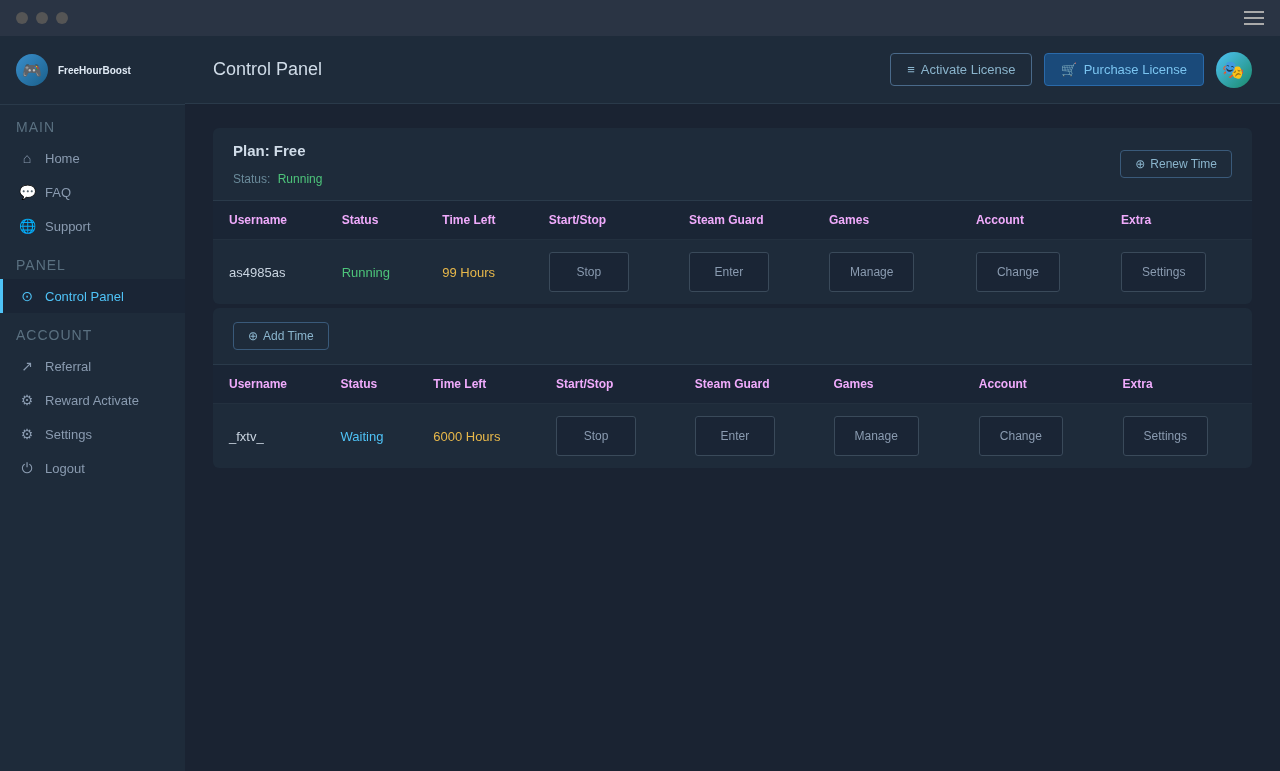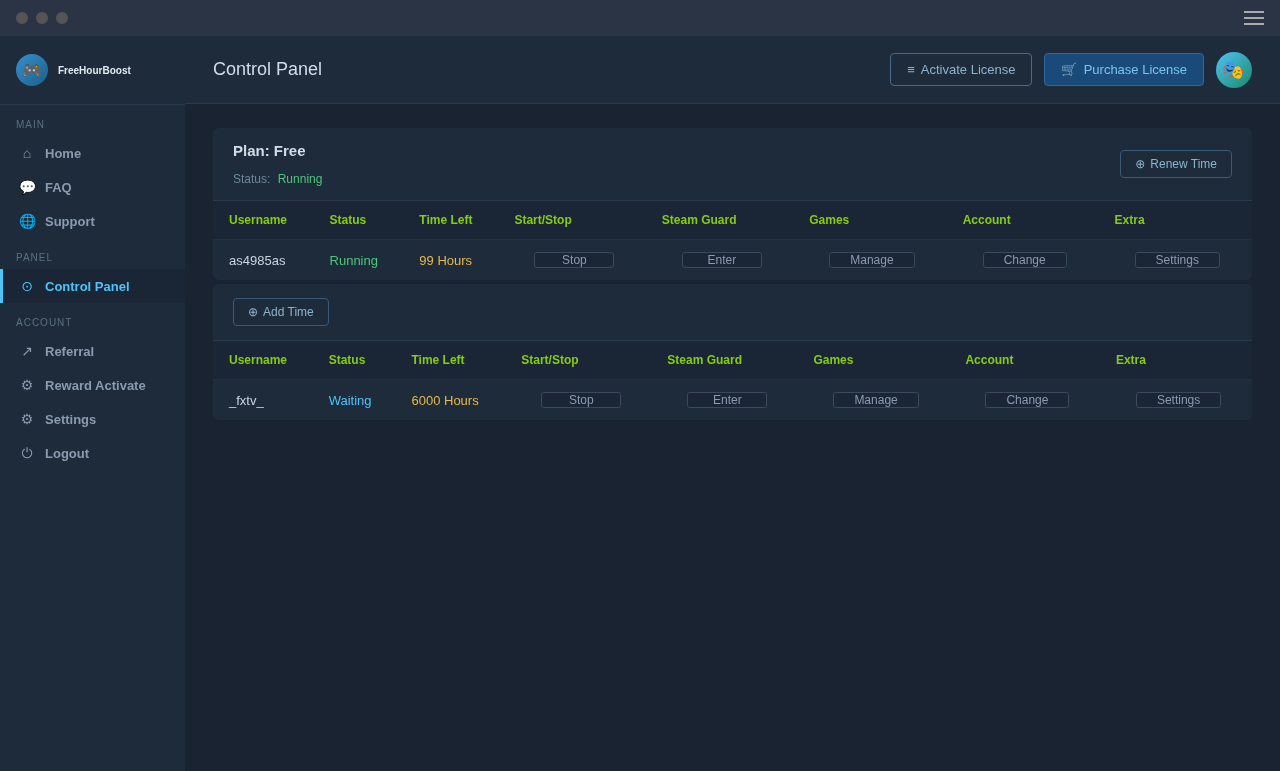--- a/index.html
+++ b/index.html
@@ -62,21 +62,21 @@
       display: flex; align-items: center; justify-content: center;
       font-size: 16px; color: white;
     }
     .brand-name {
       font-size: 10px;
       font-weight: 600;
       color: #e0eaf5;
     }
 
     .sidebar-section-label {
-      font-size: 10px;
+      font-size: 14px;
       text-transform: uppercase;
       letter-spacing: 1px;
       color: #5a7080;
       padding: 14px 16px 6px;
     }
 
     .sidebar-item {
       display: flex;
       align-items: center;
       gap: 10px;
@@ -85,21 +85,21 @@
       color: #8a9bb0;
       border-left: 3px solid transparent;
       transition: background 0.15s;
     }
     .sidebar-item.active {
       background: #1a2535;
       color: #4fc3f7;
       border-left: 3px solid #4fc3f7;
     }
     .sidebar-item .icon { font-size: 14px; width: 16px; text-align: center; }
-    .sidebar-item-label { font-size: 13px; font-weight: bold; }
+    .sidebar-item-label { font-size: 13px; }
 
     
     .main {
       flex: 1;
       display: flex;
       flex-direction: column;
       background: #1a2332;
       overflow: hidden;
     }
 
@@ -206,45 +206,44 @@
       border-collapse: collapse;
     }
     .plan-table thead tr {
       background: #1a2535;
     }
     .plan-table th {
       padding: 12px 16px;
       text-align: left;
       font-size: 12px;
       font-weight: 600;
-      color: #84cc16;
+      color: #f0abfc;
       text-transform: none;
       letter-spacing: 0;
     }
     .plan-table td {
       padding: 12px 16px;
       border-top: 1px solid #23303f;
       vertical-align: middle;
     }
 
     .status-running { color: #4dc47a; font-weight: 500; }
     .status-waiting { color: #4fc3f7; font-weight: 500; }
     .time-left { color: #e8b84a; font-weight: 500; }
 
     .table-btn {
-      padding: 0 20px;
+      padding: 12px 20px;
       border-radius: 3px;
       border: 1px solid #3a4a5a;
       background: #1a2535;
       color: #8a9bb0;
       font-size: 12px;
       cursor: pointer;
       min-width: 80px;
       text-align: center;
-      margin-left: 20px;
     }
 
     .status-link {
       color: #4fc3f7;
       cursor: pointer;
       text-decoration: none;
     }
 
     
     .content::-webkit-scrollbar { width: 6px; }

